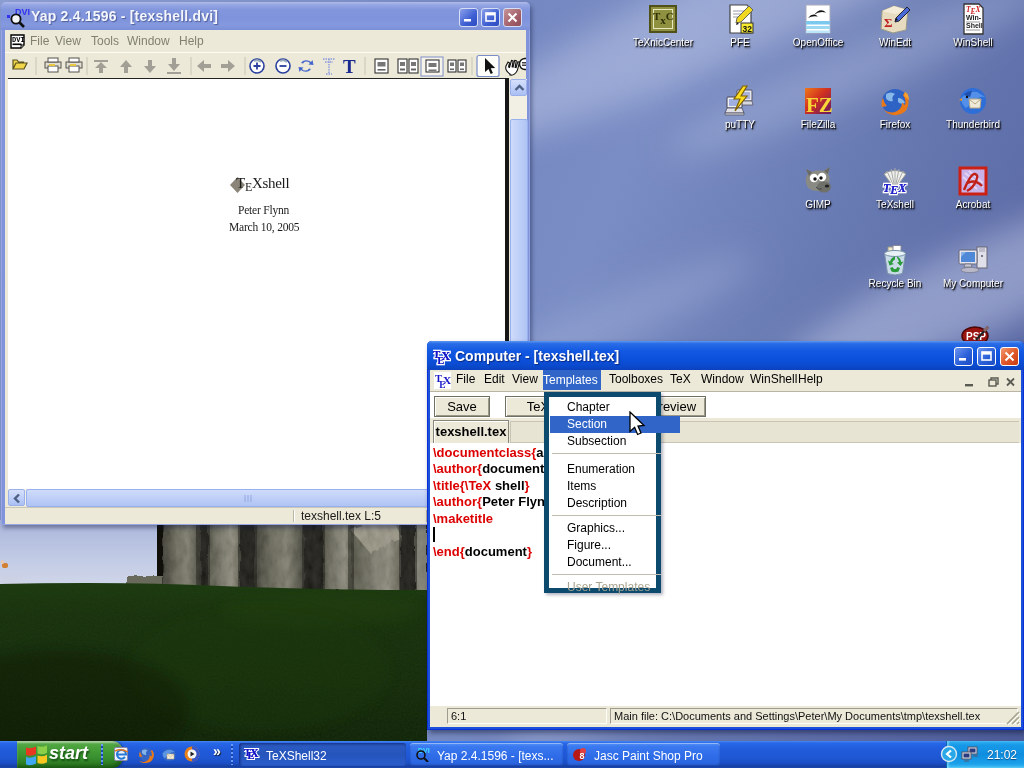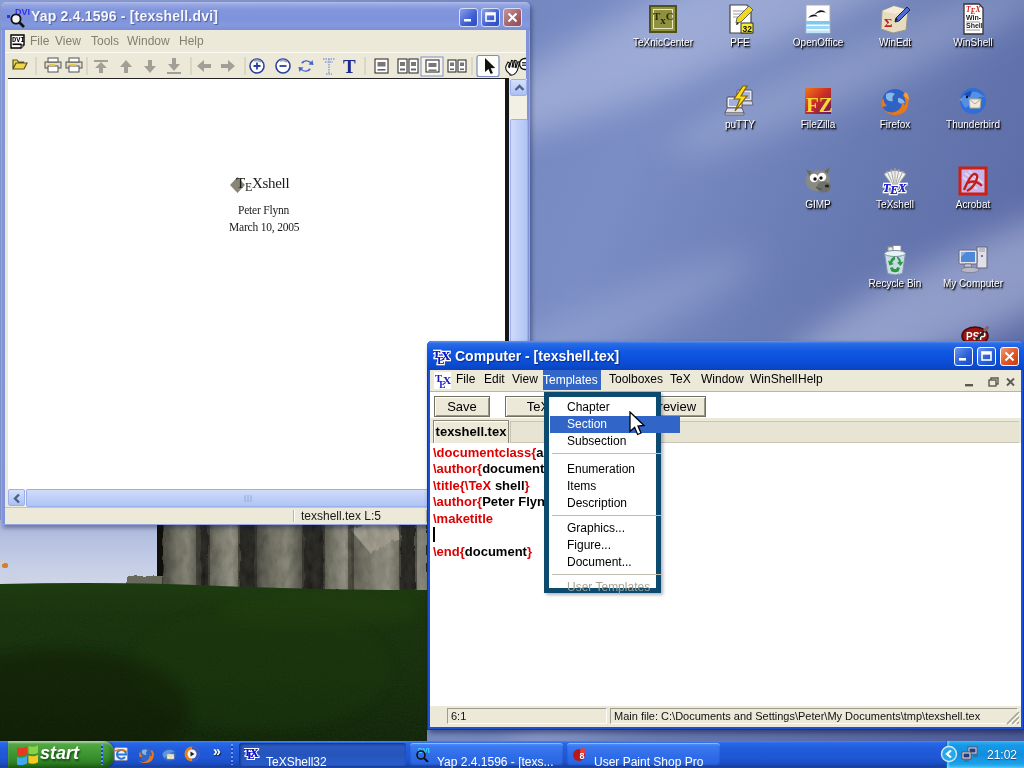--- a/index.html
+++ b/index.html
@@ -72,30 +72,30 @@
   font-size:12px;line-height:20px}
 #drop{position:absolute;left:544px;top:392px;width:117px;height:201px;background:#fff;
   border:5px solid #0c4a6e;box-sizing:border-box;box-shadow:2px 2px 3px rgba(40,40,80,.35);font-size:12px;color:#000}
 #drop .mi{position:absolute;left:1px;width:113px;height:17px;line-height:17px;padding-left:17px}
 #drop .sel{background:#3166c8;color:#ffffff}
 #drop .sep{position:absolute;left:3px;width:109px;height:1px;background:#c0bdb0}
 #drop .dis{color:#a9a593}
 
 #taskbar{position:absolute;left:0;top:741px;width:1024px;height:27px;
   background:linear-gradient(#4687f2 0%,#2767e8 8%,#215cdc 30%,#1f57d4 60%,#1b4fc6 82%,#163f9f 95%,#1d49b4 100%)}
-#startbtn{position:absolute;left:8px;top:0;width:106px;height:27px;border-radius:0 11px 11px 0;
+#startbtn{position:absolute;left:17px;top:0;width:106px;height:27px;border-radius:0 11px 11px 0;
   background:linear-gradient(#8cc47a 0%,#52a844 10%,#419a34 40%,#389030 60%,#2f7f24 85%,#256e1a 100%);
   box-shadow:inset -3px -2px 5px rgba(0,40,0,.4),inset 0 2px 2px rgba(255,255,255,.4),1px 0 2px rgba(0,0,40,.4)}
 #startbtn .stxt{position:absolute;left:32px;top:2px;color:#fff;font-size:18px;font-weight:bold;font-style:italic;
   text-shadow:1px 2px 2px rgba(0,40,0,.65)}
 .tkbtn{position:absolute;top:2px;height:23px;border-radius:3px;color:#fff;font-size:12px;
   background:linear-gradient(#5591f8 0%,#3b79f0 15%,#2f6ce8 55%,#2a64dd 100%);
   box-shadow:inset 0 -1px 2px rgba(0,0,60,.35),inset 0 1px 0 rgba(255,255,255,.4)}
 .tkbtn .ti{position:absolute;left:5px;top:3px}
-.tkbtn .tt{position:absolute;left:27px;top:12px;white-space:nowrap;overflow:hidden}
+.tkbtn .tt{position:absolute;left:27px;top:6px;white-space:nowrap;overflow:hidden}
 #tray{position:absolute;left:946px;top:0;width:78px;height:27px;
   background:linear-gradient(#31b3f2 0%,#1899e8 15%,#0f8ee0 50%,#1ba0ea 85%,#48c4f5 100%);
   border-left:1px solid #0a6ab0;box-shadow:inset 2px 0 2px rgba(255,255,255,.35)}
 #clock{position:absolute;right:8px;top:7px;color:#fff;font-size:12px;text-shadow:0 1px 1px rgba(0,40,90,.7)}
 .qsep{position:absolute;top:3px;width:2px;height:21px;
   background:repeating-linear-gradient(#6a9af8 0 2px,#1a46b0 2px 4px)}
 </style></head>
 <body>
 <div id="wall">
   <div class="streak" style="left:420px;top:-60px;width:740px;height:95px;background:rgba(208,216,240,.40)"></div>
@@ -685,21 +685,21 @@
       <line x1="9" y1="12" x2="13" y2="16" stroke="#111" stroke-width="2"></line>
     </svg>
     <div class="tt">Yap 2.4.1596 - [texs...</div>
     </div>
   <div class="tkbtn" style="left:567px;width:153px">
     <svg class="ti" width="16" height="16">
       <circle cx="7" cy="9" r="6" fill="#b81818"></circle>
       <circle cx="11" cy="5" r="3" fill="#e04040"></circle>
       <text x="7.5" y="13" font-size="9" font-weight="bold" fill="#fff">8</text>
     </svg>
-    <div class="tt">User Paint Shop Pro</div>
+    <div class="tt">Jasc Paint Shop Pro</div>
     </div>
   <div id="tray">
     <svg class="abs" style="left:-7px;top:4px" width="18" height="18">
       <circle cx="9" cy="9" r="7.5" fill="#28a8e8" stroke="#d8e8f0" stroke-width="1.4"></circle>
       <path d="M11 5.5 L7 9 L11 12.5" fill="none" stroke="#fff" stroke-width="2.2"></path>
     </svg>
     <svg class="abs" style="left:13px;top:4px" width="20" height="18">
       <rect x="8" y="2" width="9" height="7" fill="#d8e0f0" stroke="#556"></rect>
       <rect x="9.5" y="3.5" width="6" height="4" fill="#2a3a7a"></rect>
       <rect x="2" y="7" width="9" height="7" fill="#e0e8f4" stroke="#556"></rect>

